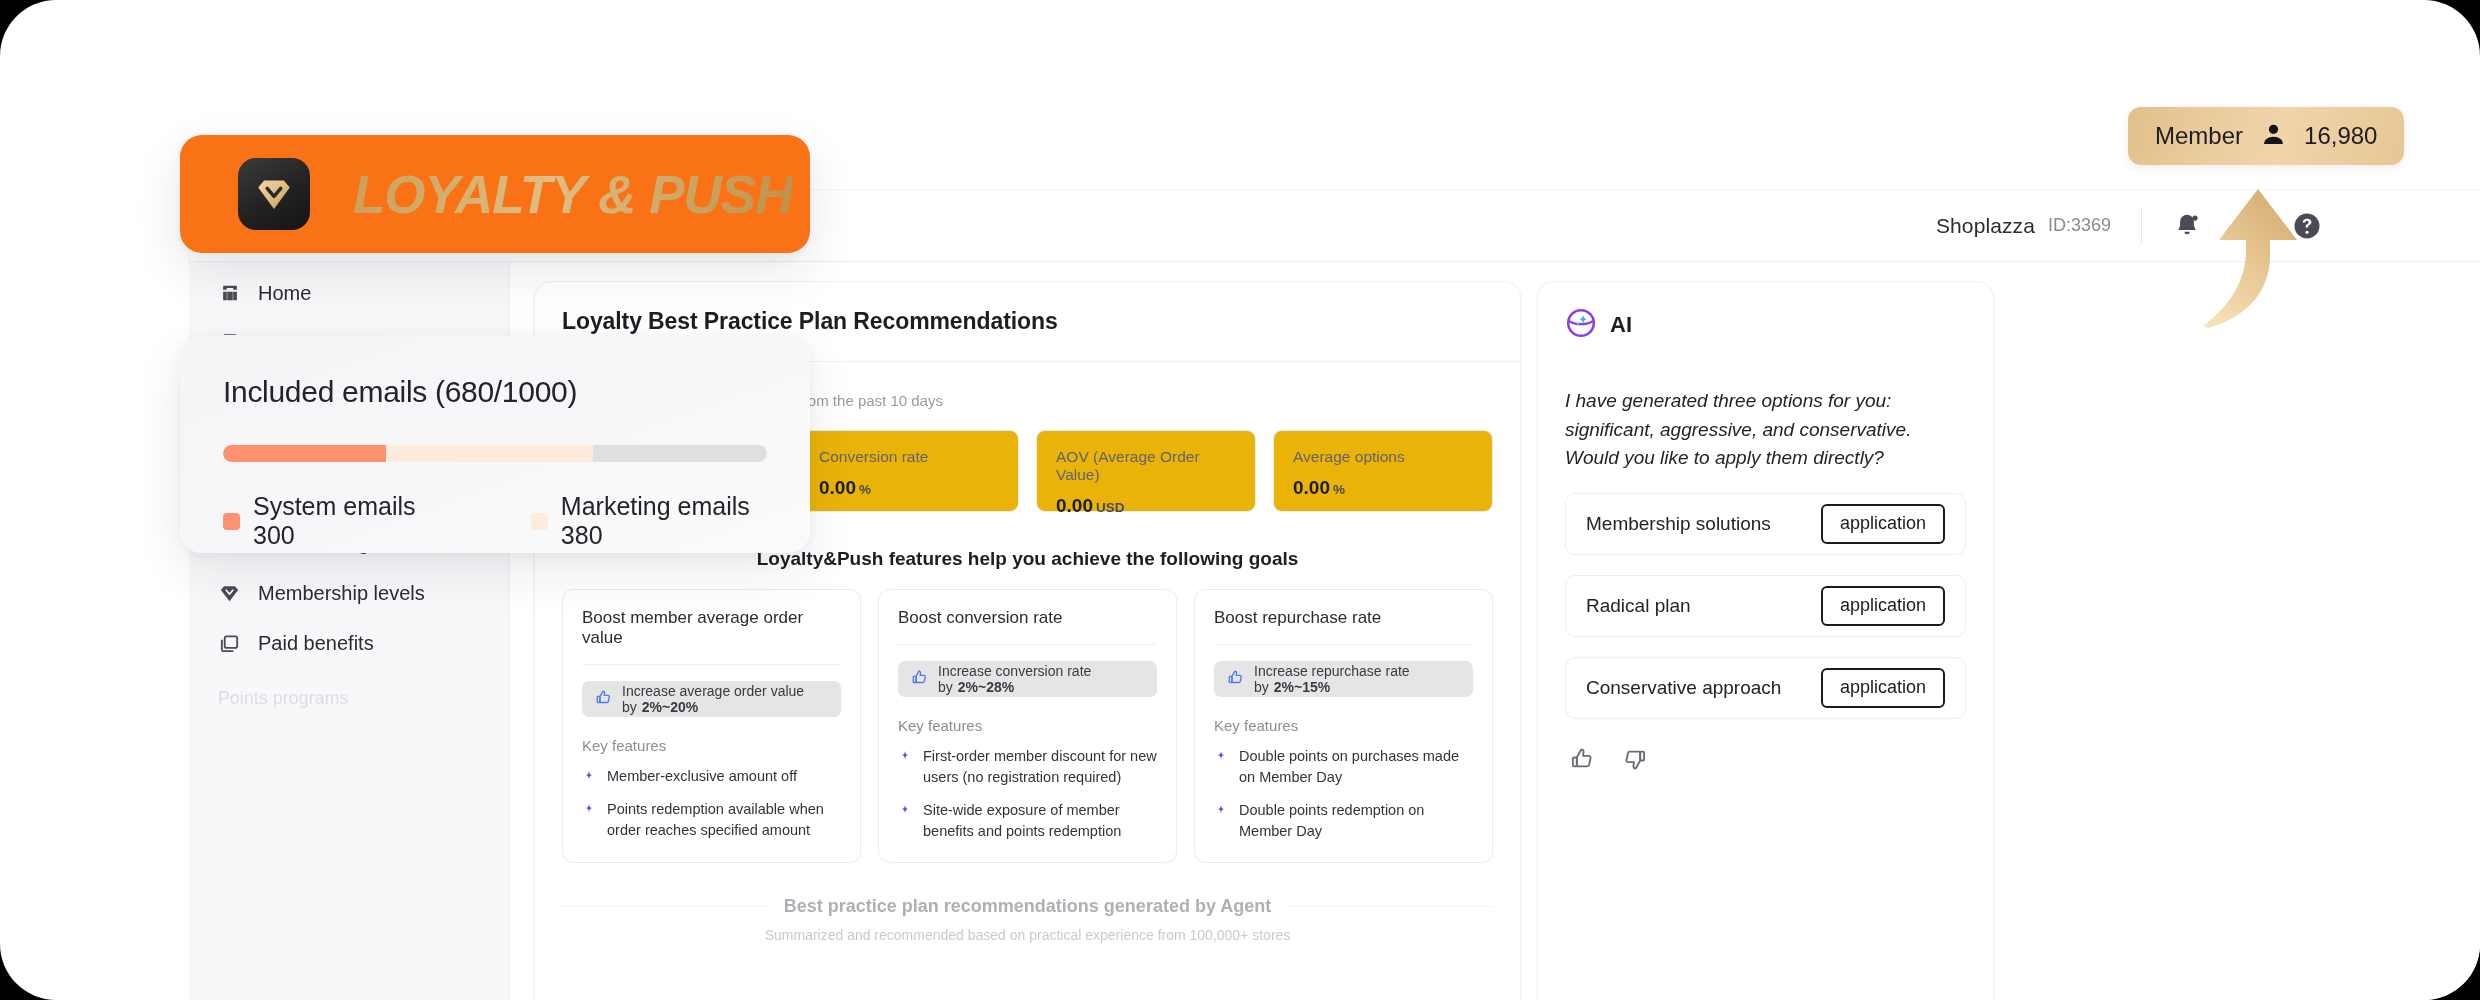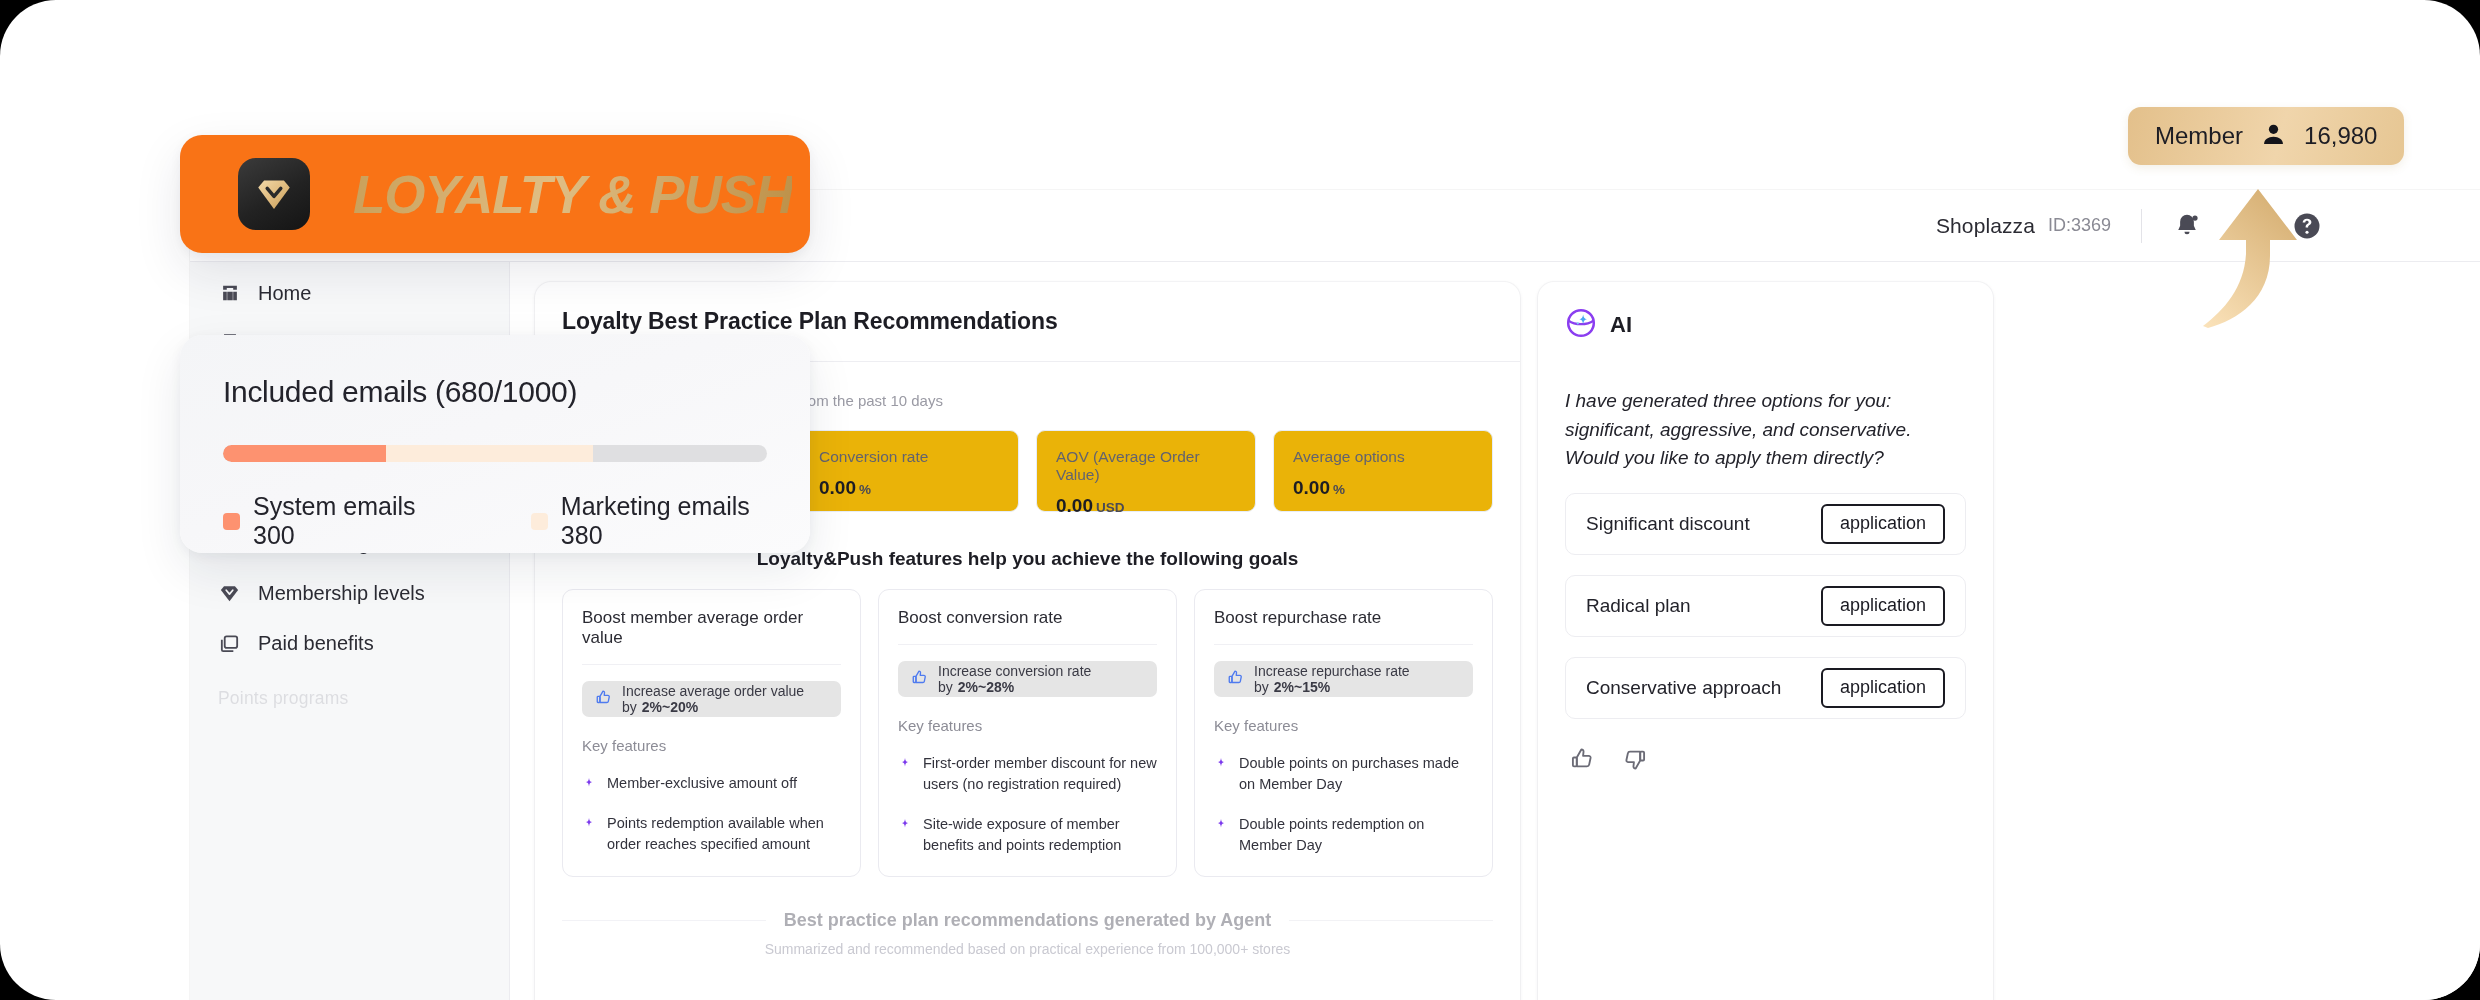--- a/index.html
+++ b/index.html
@@ -84,21 +84,21 @@
   }
   .goal h4{margin:0;font-size:17px;font-weight:400;color:#2b2b33;}
   .goal .grule{height:1px;background:#f0f0f4;margin:16px 0 0;}
   .pill{
     margin-top:16px;background:#e5e5e5;border-radius:7px;height:36px;
     display:flex;align-items:center;gap:10px;padding:0 13px;box-sizing:border-box;
   }
   .pill .txt{font-size:14px;color:#3a3a45;}
   .pill .txt b{font-weight:700;margin-left:5px;}
   .kf{font-size:15px;color:#8c8c96;margin-top:20px;}
-  .feat{display:flex;gap:11px;margin-top:19px;align-items:flex-start;}
+  .feat{display:flex;gap:11px;margin-top:12px;align-items:flex-start;}
   .feat .sp{flex:none;margin-top:2px;}
   .feat .ft{font-size:14.5px;color:#33333d;line-height:1.45;}
 
   .mp-footer{margin-top:33px;display:flex;align-items:center;gap:18px;padding:0 27px;opacity:.55;}
   .mp-footer .ln{flex:1;height:1px;background:#e8e8ee;}
   .mp-footer .ft{font-size:18px;font-weight:600;color:#6e6e79;white-space:nowrap;}
   .mp-sub{text-align:center;font-size:14px;color:#c9c9d1;margin-top:10px;}
 
   
   .ai-panel{
@@ -420,21 +420,21 @@
             <path d="M13.6 5.6c.35 2.3.9 3.15 2.8 3.6-1.9.5-2.45 1.35-2.8 3.65-.35-2.3-.9-3.15-2.8-3.65 1.9-.45 2.45-1.3 2.8-3.6z" fill="#4aa8f0"></path>
             <circle cx="9.6" cy="12.2" r="0.85" fill="#7fd0f5"></circle>
           </svg>
         </span>
         <span class="ai-lbl">AI</span>
       </div>
 
       <div class="ai-msg">I have generated three options for you: significant, aggressive, and conservative. Would you like to apply them directly?</div>
 
       <div class="opt">
-        <span class="on">Significant discount</span>
+        <span class="on">Membership solutions</span>
         <span class="ob">application</span>
       </div>
       <div class="opt">
         <span class="on">Radical plan</span>
         <span class="ob">application</span>
       </div>
       <div class="opt">
         <span class="on">Conservative approach</span>
         <span class="ob">application</span>
       </div>

